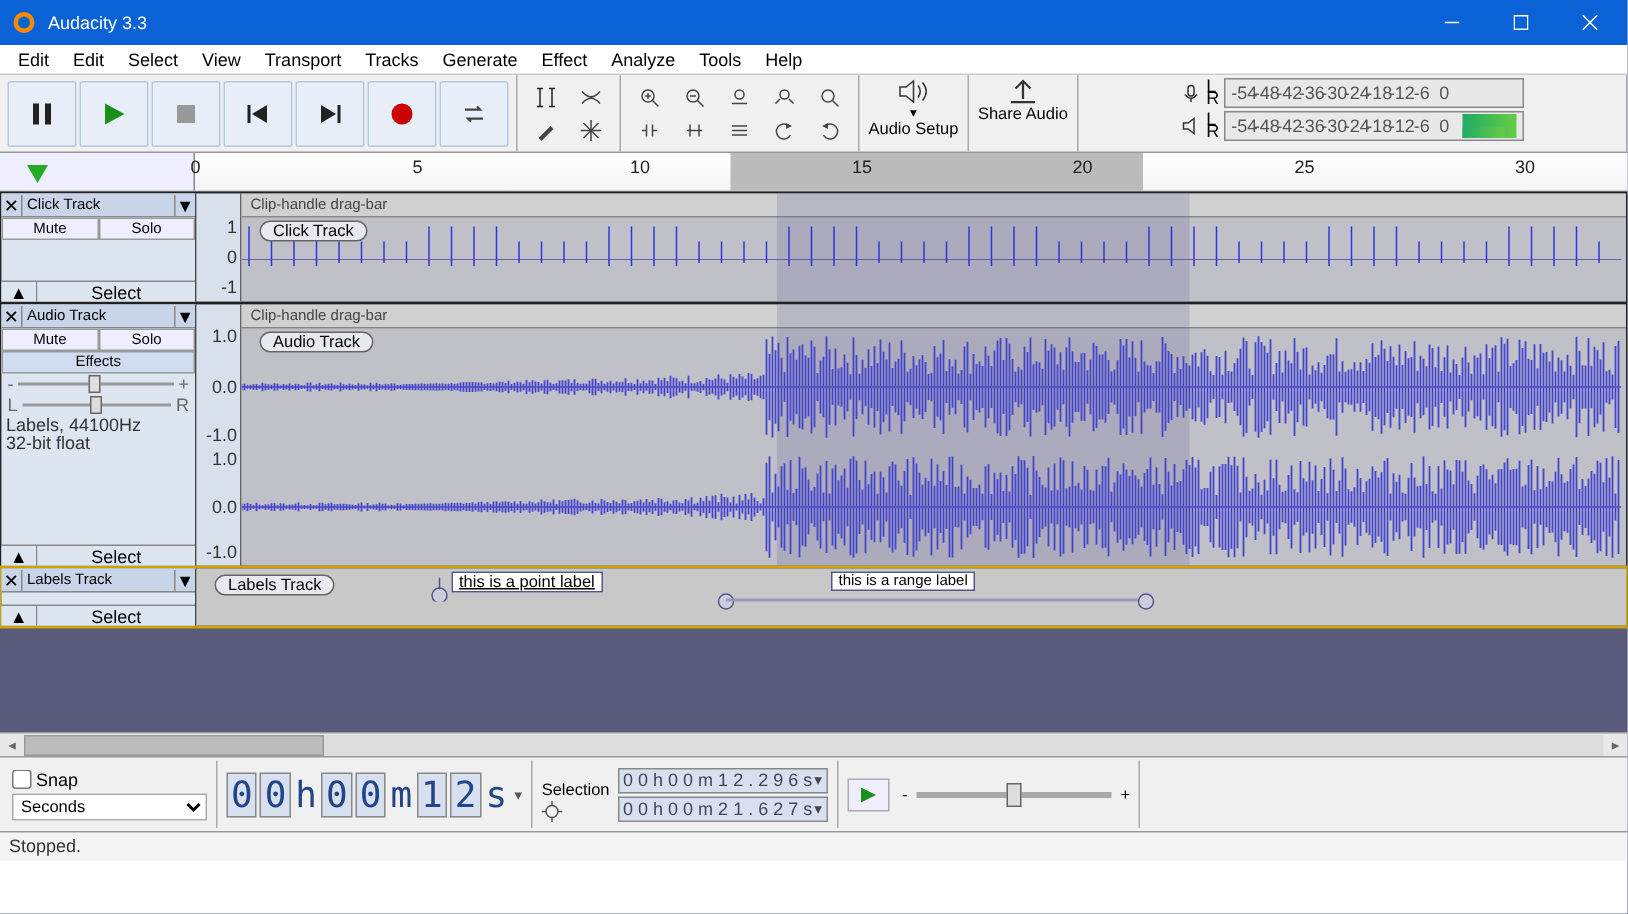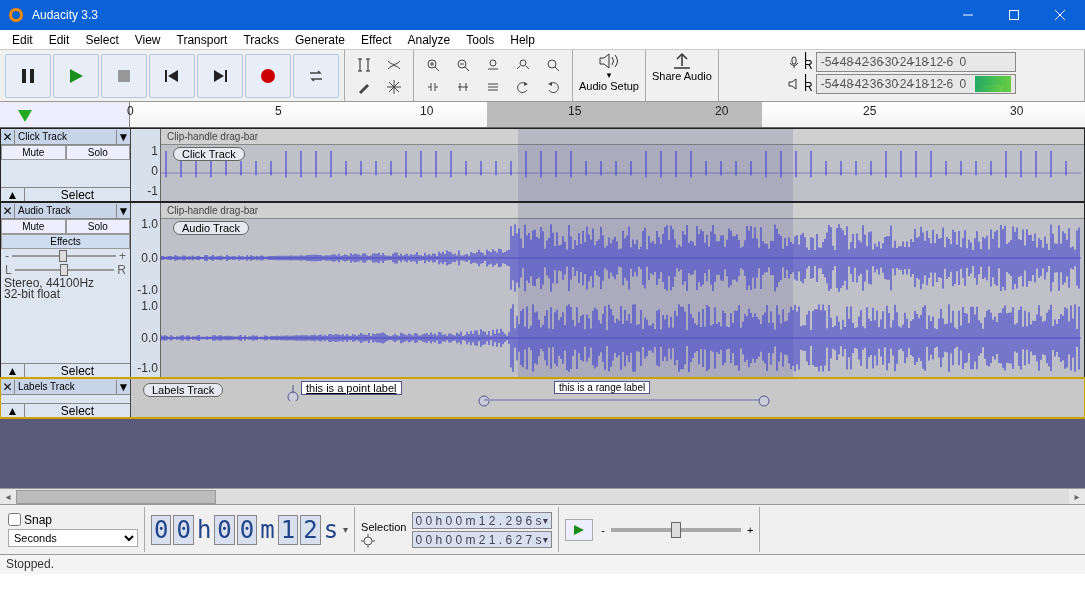--- a/index.html
+++ b/index.html
@@ -488,21 +488,21 @@
       <div class="tcp-slider">
           <span>-</span>
           <div class="bar"></div>
           <span>+</span>
         </div>
       <div class="tcp-slider">
           <span>L</span>
           <div class="bar"></div>
           <span>R</span>
         </div>
-      <div class="tcp-info"><span>Stereo, 44100Hz</span><br><span>32-bit float</span></div>
+      <div class="tcp-info"><span>Labels, 44100Hz</span><br><span>32-bit float</span></div>
       <div class="tcp-foot">
         <span class="ar">▲</span>
         <span class="sel">Select</span>
       </div>
     </div>
     <div class="vscale">
       <span class="vl" style="top:14px">1.0</span>
       <span class="vl" style="top:48px">0.0</span>
       <span class="vl" style="top:80px">-1.0</span>
       <span class="vl" style="top:96px">1.0</span>

